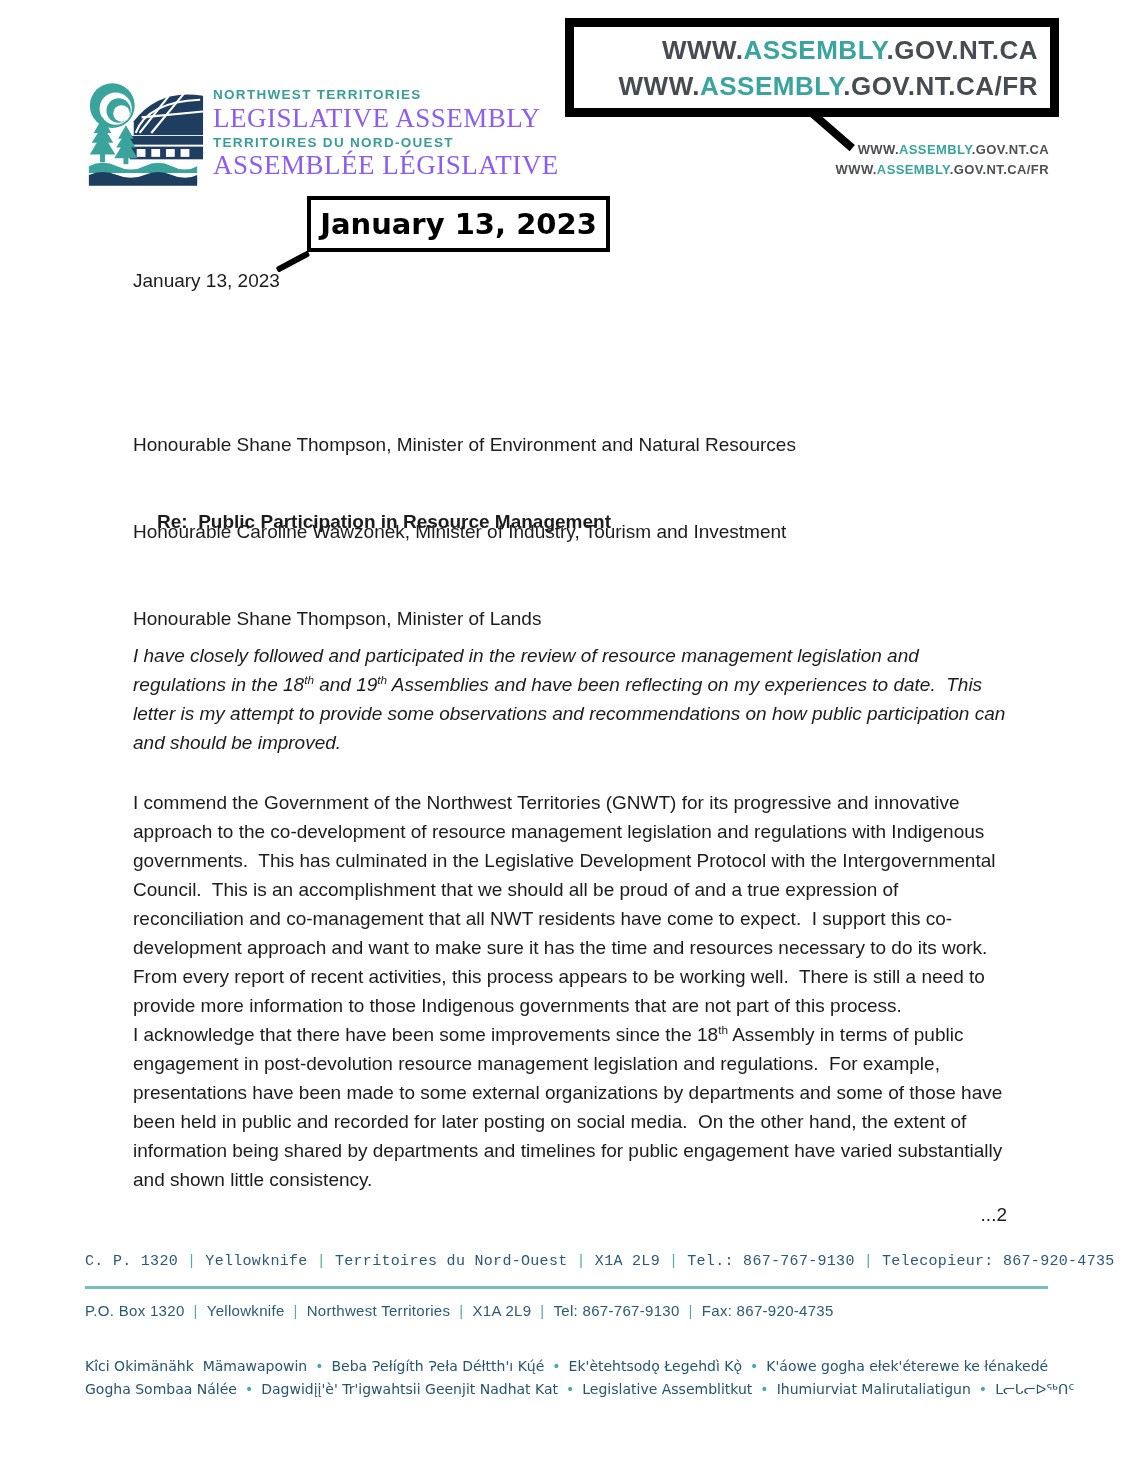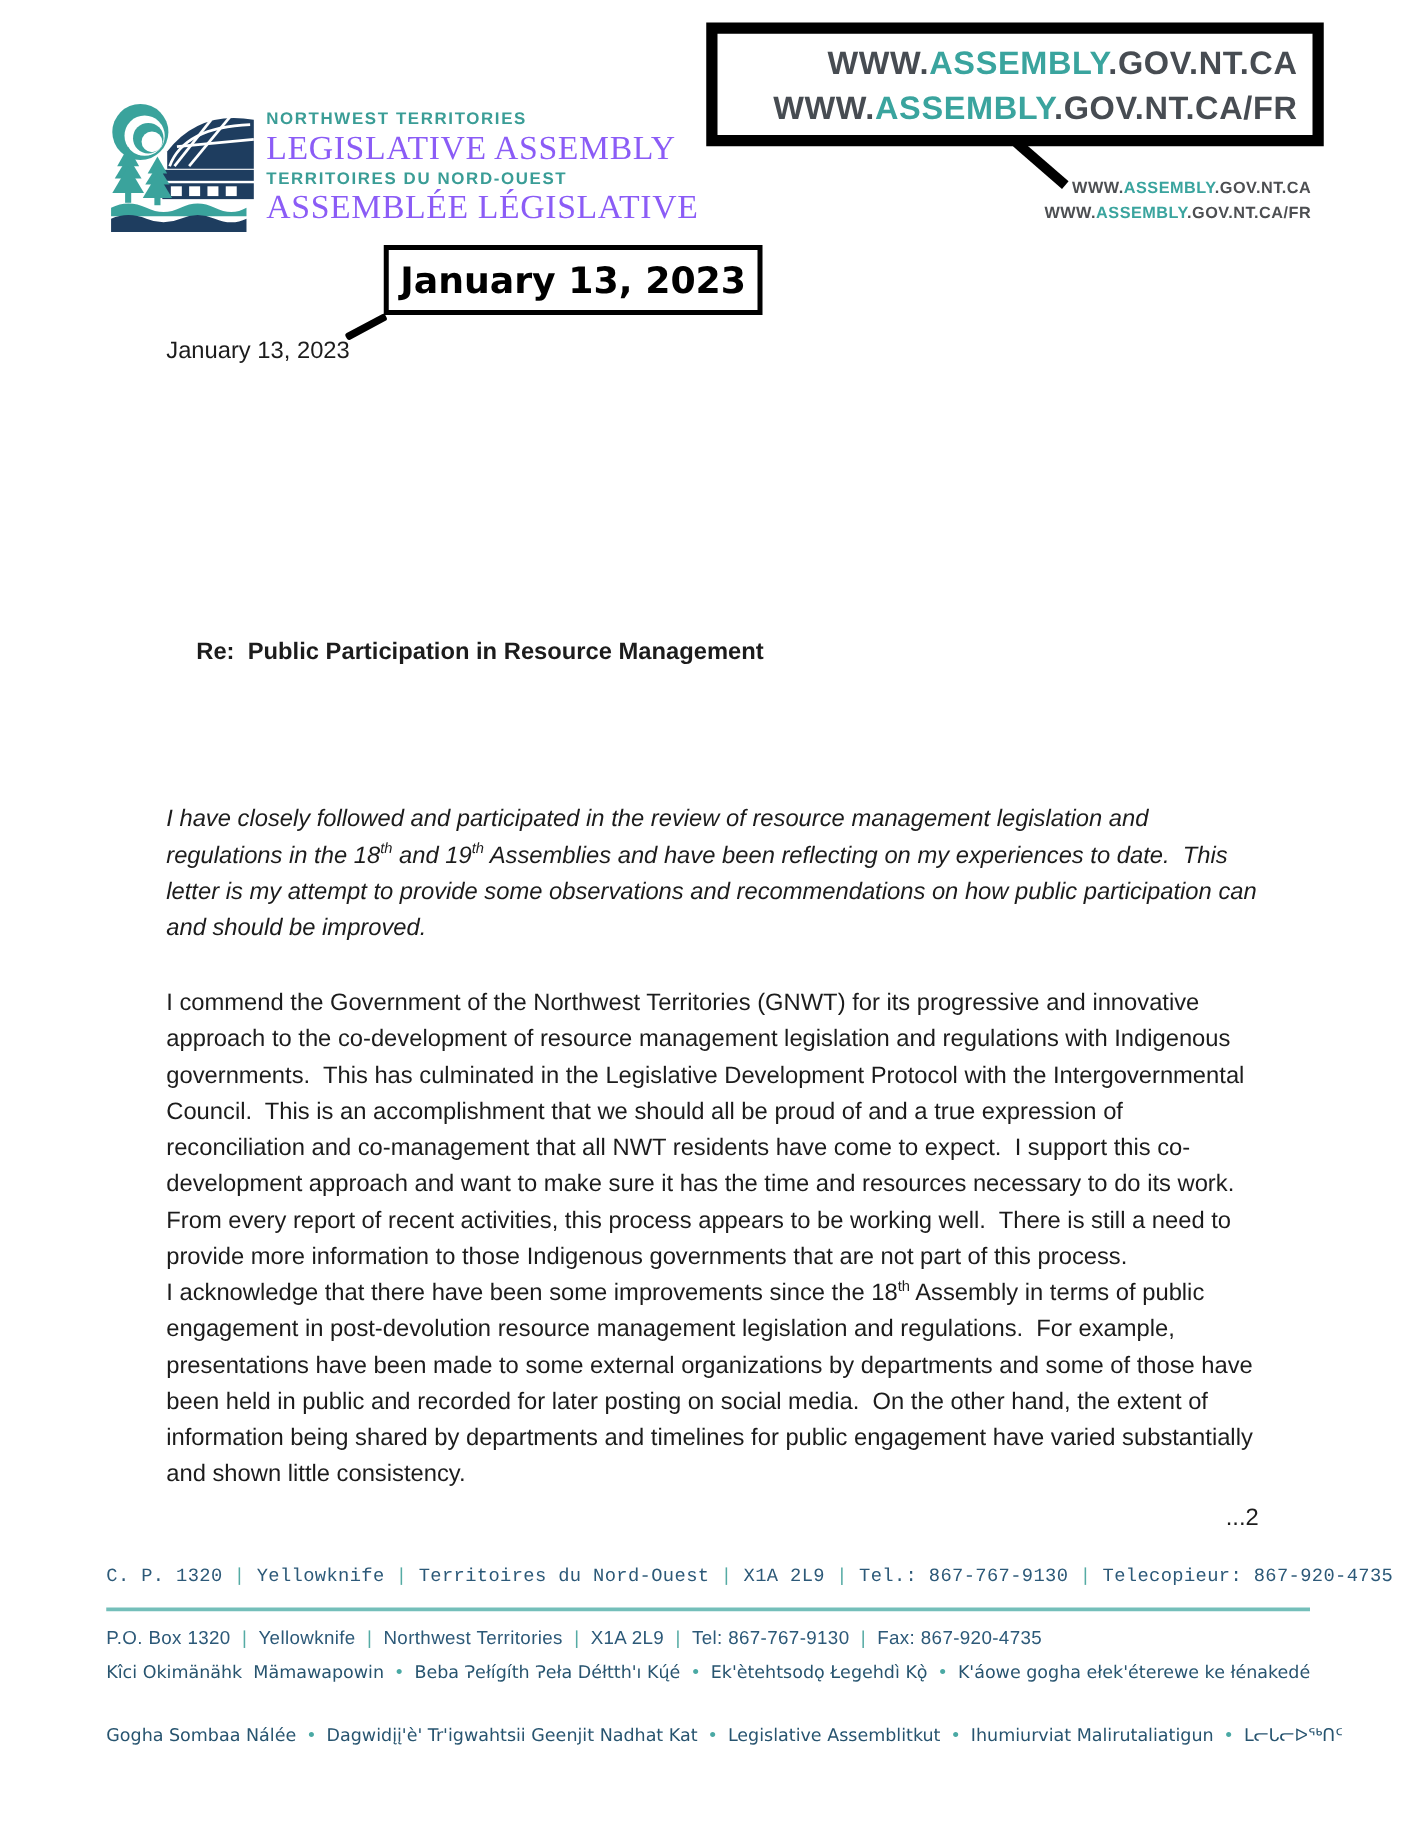--- a/index.html
+++ b/index.html
@@ -46,21 +46,21 @@
   sup{font-size:0.62em;vertical-align:super;line-height:0;}
 
   
   .footer-rule{position:absolute;left:85px;top:1286px;width:963px;height:3px;background:#74bfba;}
   .footer-line{position:absolute;left:85px;font-size:15px;letter-spacing:0.3px;color:#2c5978;white-space:pre;}
   .f1{top:1302px;}
   .f2{top:1253px;font-family:Liberation Mono, monospace;}
   .footer-line .sep{color:#55aba4;margin:0 9px;font-weight:normal;}
   .lang-line{position:absolute;left:85px;font-family:"DejaVu Sans",sans-serif;font-size:14px;
              color:#27546f;white-space:pre;}
-  .l1{top:1330px;}
+  .l1{top:1358px;}
   .l2{top:1381px;}
   .lang-line .sep{color:#4aa9a4;margin:0 8px;}
 </style>
 </head>
 <body>
 
 <div class="page">
 
   <div class="logo-wrap">
     <svg class="logo-icon" viewBox="0 0 125 112">
@@ -116,20 +116,25 @@
     <div class="small-url"><span>WWW.</span><span class="hl">ASSEMBLY</span><span>.GOV.NT.CA/FR</span></div>
   </div>
 
   <div class="date-box">
     <span class="date-box-text">January 13, 2023</span>
   </div>
   <div class="date-pointer"></div>
 
   <div class="body-block b-date">January 13, 2023</div>
 
+  <div class="body-block b-recipients">
+    <div>Honourable Shane Thompson, Minister of Environment and Natural Resources</div>
+    <div>Honourable Caroline Wawzonek, Minister of Industry, Tourism and Investment</div>
+    <div>Honourable Shane Thompson, Minister of Lands</div>
+  </div>
 
   <div class="body-block b-subject">Re:  Public Participation in Resource Management</div>
 
 
   <div class="body-block b-p1">I have closely followed and participated in the review of resource management legislation and regulations in the 18<sup>th</sup> and 19<sup>th</sup> Assemblies and have been reflecting on my experiences to date.  This letter is my attempt to provide some observations and recommendations on how public participation can and should be improved.</div>
   <div class="body-block b-p2">I commend the Government of the Northwest Territories (GNWT) for its progressive and innovative approach to the co-development of resource management legislation and regulations with Indigenous governments.  This has culminated in the Legislative Development Protocol with the Intergovernmental Council.  This is an accomplishment that we should all be proud of and a true expression of reconciliation and co-management that all NWT residents have come to expect.  I support this co-development approach and want to make sure it has the time and resources necessary to do its work.  From every report of recent activities, this process appears to be working well.  There is still a need to provide more information to those Indigenous governments that are not part of this process.</div>
   <div class="body-block b-p3">I acknowledge that there have been some improvements since the 18<sup>th</sup> Assembly in terms of public engagement in post-devolution resource management legislation and regulations.  For example, presentations have been made to some external organizations by departments and some of those have been held in public and recorded for later posting on social media.  On the other hand, the extent of information being shared by departments and timelines for public engagement have varied substantially and shown little consistency.</div>
 
   <div class="body-block b-marker">...2</div>
 

